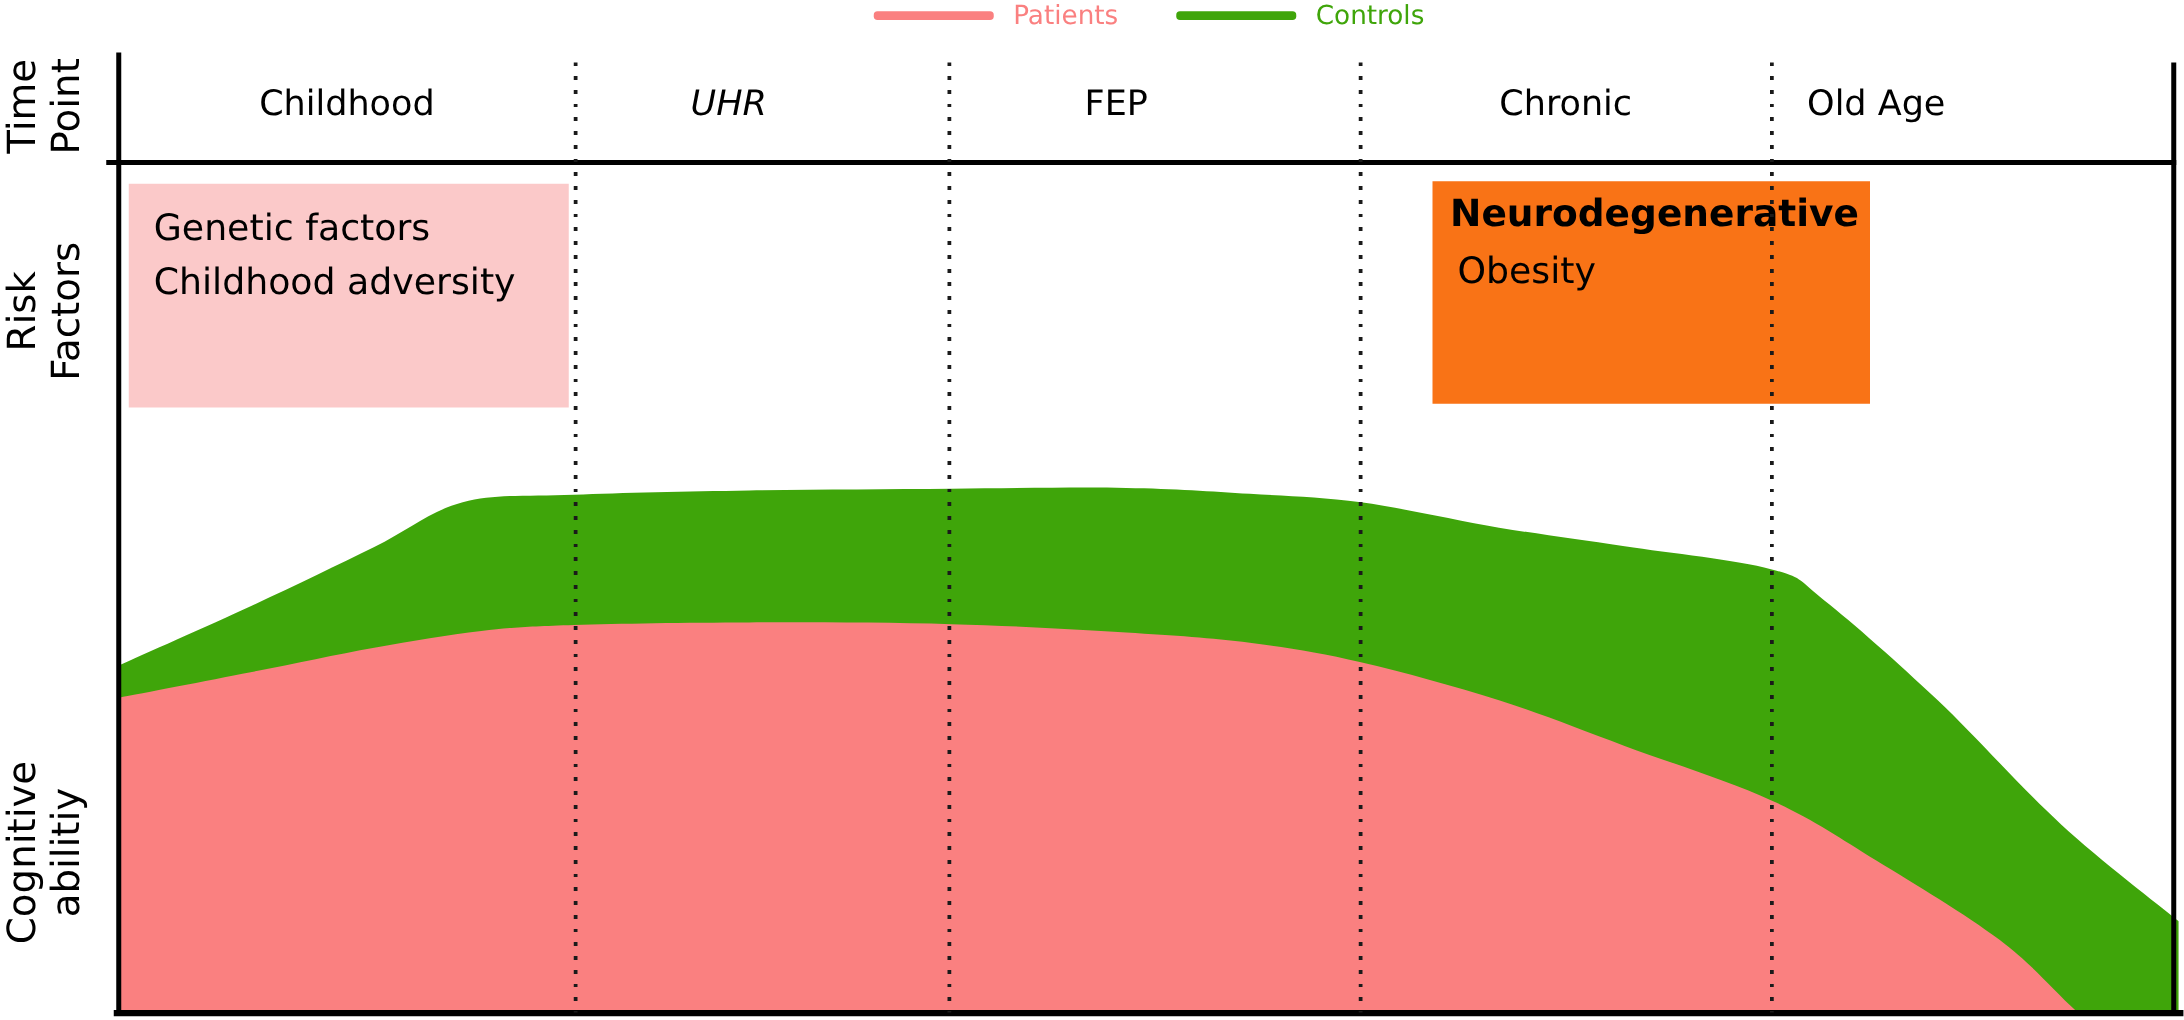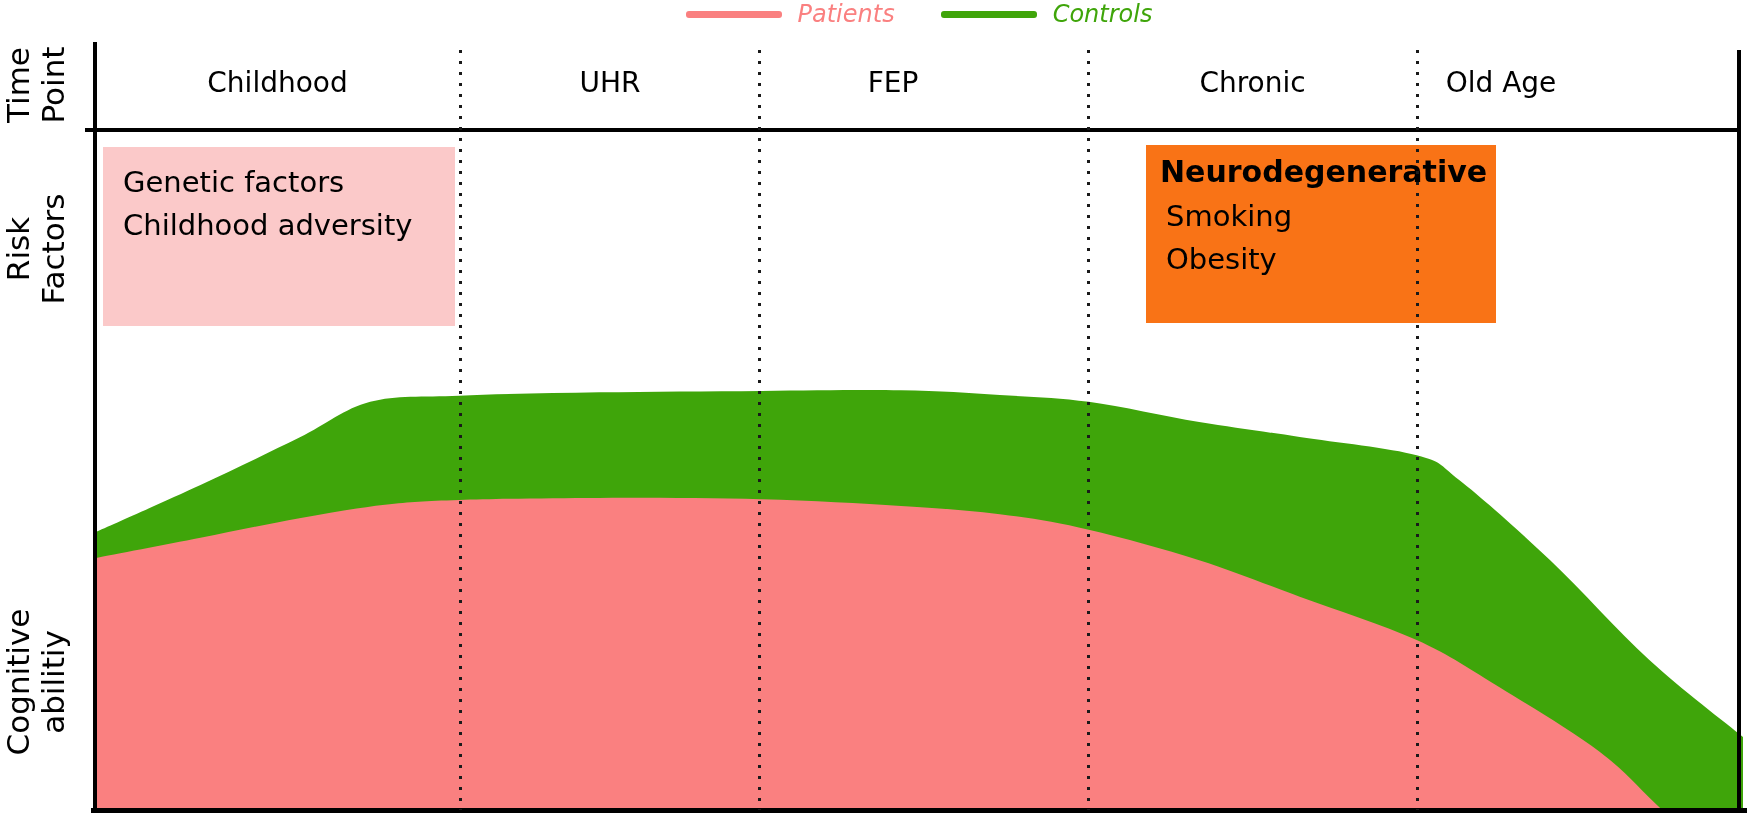--- a/index.html
+++ b/index.html
@@ -9,21 +9,21 @@
     overflow:hidden;
   }
   
   .legend{
     position:absolute; top:2px; left:95px; width:1648px;
     display:flex; justify-content:center; align-items:center; gap:46px;
     z-index:6;
   }
   .legend-item{display:flex; align-items:center; gap:16px;}
   .legend-swatch{width:96px; height:7px; border-radius:3px;}
-  .legend-label{font-size:24px; line-height:1;font-style:italic;}
+  .legend-label{font-size:21px; line-height:1;}
   
   .ylab{
     position:absolute; width:220px; height:74px; left:-72px;
     transform:rotate(-90deg);
     text-align:center; font-size:31px; line-height:35px; z-index:2;
   }
   
   .spine{position:absolute; background:#000; z-index:4;}
   
   .section-label{
@@ -71,21 +71,21 @@
     <div>abilitiy</div>
   </div>
 
   <div class="spine" style="left:93px; top:42px;  width:4px;    height:770px;"></div>
   <div class="spine" style="left:1737px; top:50px; width:4px;   height:762px;"></div>
   <div class="spine" style="left:85px; top:128px; width:1656px; height:4px;"></div>
   <div class="spine" style="left:91px; top:808px; width:1656px; height:5px;"></div>
 
   <div>
       <span class="section-label" style="left: 277.516px;">Childhood</span>
-      <span class="section-label" style="left: 610px;">UHR</span>
+      <span class="section-label" style="left: 583px; font-style: italic;">UHR</span>
       <span class="section-label" style="left: 893px;">FEP</span>
       <span class="section-label" style="left: 1252.56px;">Chronic</span>
       <span class="section-label" style="left: 1501px;">Old Age</span>
     </div>
 
   <div>
       <div class="dotted" style="left: 458.532px;"></div>
       <div class="dotted" style="left: 758.468px;"></div>
       <div class="dotted" style="left: 1086.58px;"></div>
       <div class="dotted" style="left: 1415.53px;"></div>
@@ -98,18 +98,17 @@
 
   <div class="risk-box" style="left: 103px; top: 147px; width: 352px; height: 179px; background: rgb(251, 201, 201);">
     <div>
         <div class="risk-item">Genetic factors</div>
         <div class="risk-item">Childhood adversity</div>
       </div>
   </div>
   <div class="risk-box" style="left: 1146px; top: 145px; width: 350px; height: 178px; background: #f97316;">
     <div class="risk-title">Neurodegenerative</div>
     <div>
-        <div class="risk-item">Smoking</div>
         <div class="risk-item">Obesity</div>
       </div>
   </div>
 
 </div>
 
 </body></html>

